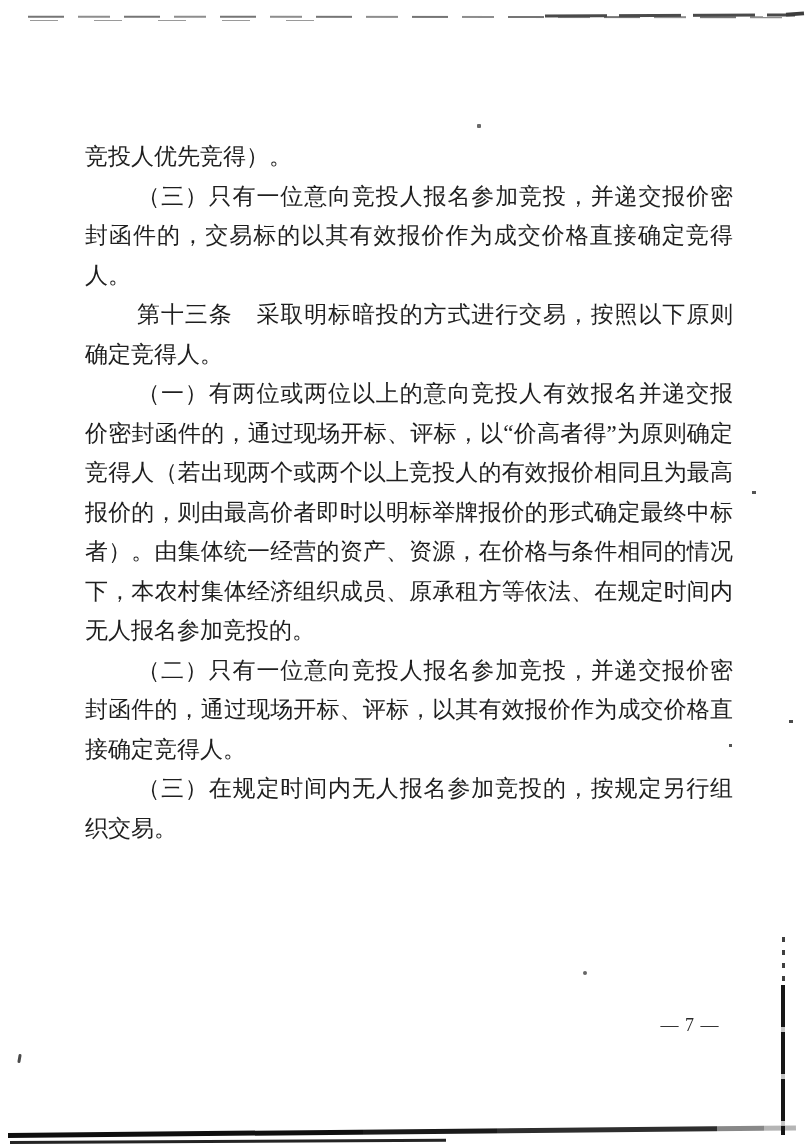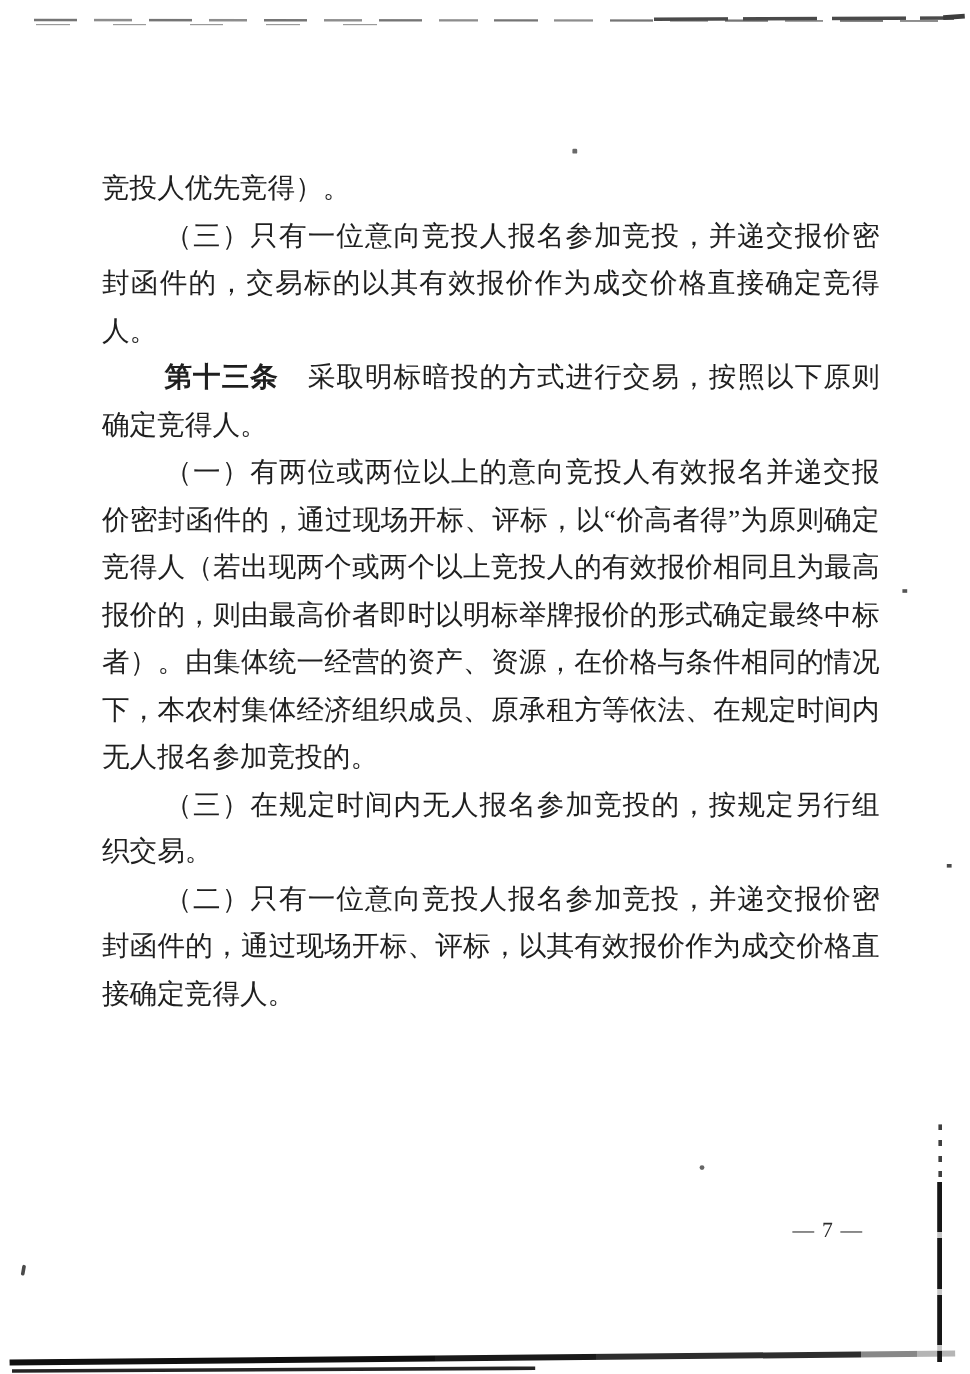--- a/index.html
+++ b/index.html
@@ -16,21 +16,21 @@
     left: 85px;
     top: 137px;
     width: 648px;
     font-size: 23px;
     line-height: 39.5px;
     color: #1f1f1f;
     text-align: justify;
   }
   .text-block p { margin: 0; text-indent: 52px; }
   .text-block p.cont { text-indent: 0; }
-  .term { font-weight: 700; }
+  .term { font-weight: 400; }
   .page-number {
     position: absolute;
     left: 649px;
     top: 1015px;
     width: 82px;
     text-align: center;
     font-size: 18px;
     letter-spacing: 1px;
     color: #2b2b2b;
     font-family: "Liberation Serif", "DejaVu Serif", serif;
@@ -99,19 +99,19 @@
     <div class="art speck-4"></div>
     <div class="art speck-5"></div>
     <div class="art tick-mark"></div>
   </div>
 
   <div class="text-block">
     <p class="cont"><span>竞投人优先竞得）。</span></p>
     <p><span>（三）只有一位意向竞投人报名参加竞投，并递交报价密封函件的，交易标的以其有效报价作为成交价格直接确定竞得人。</span></p>
     <p><b class="term">第十三条</b><span>　采取明标暗投的方式进行交易，按照以下原则确定竞得人。</span></p>
     <p><span>（一）有两位或两位以上的意向竞投人有效报名并递交报价密封函件的，通过现场开标、评标，以“价高者得”为原则确定竞得人（若出现两个或两个以上竞投人的有效报价相同且为最高报价的，则由最高价者即时以明标举牌报价的形式确定最终中标者）。由集体统一经营的资产、资源，在价格与条件相同的情况下，本农村集体经济组织成员、原承租方等依法、在规定时间内无人报名参加竞投的。</span></p>
+    <p><span>（二）只有一位意向竞投人报名参加竞投，并递交报价密封函件的，通过现场开标、评标，以其有效报价作为成交价格直接确定竞得人。</span></p>
     <p><span>（三）在规定时间内无人报名参加竞投的，按规定另行组织交易。</span></p>
-    <p><span>（二）只有一位意向竞投人报名参加竞投，并递交报价密封函件的，通过现场开标、评标，以其有效报价作为成交价格直接确定竞得人。</span></p>
   </div>
 
   <div class="page-number">— 7 —</div>
 
 </div>
 
 </body></html>

